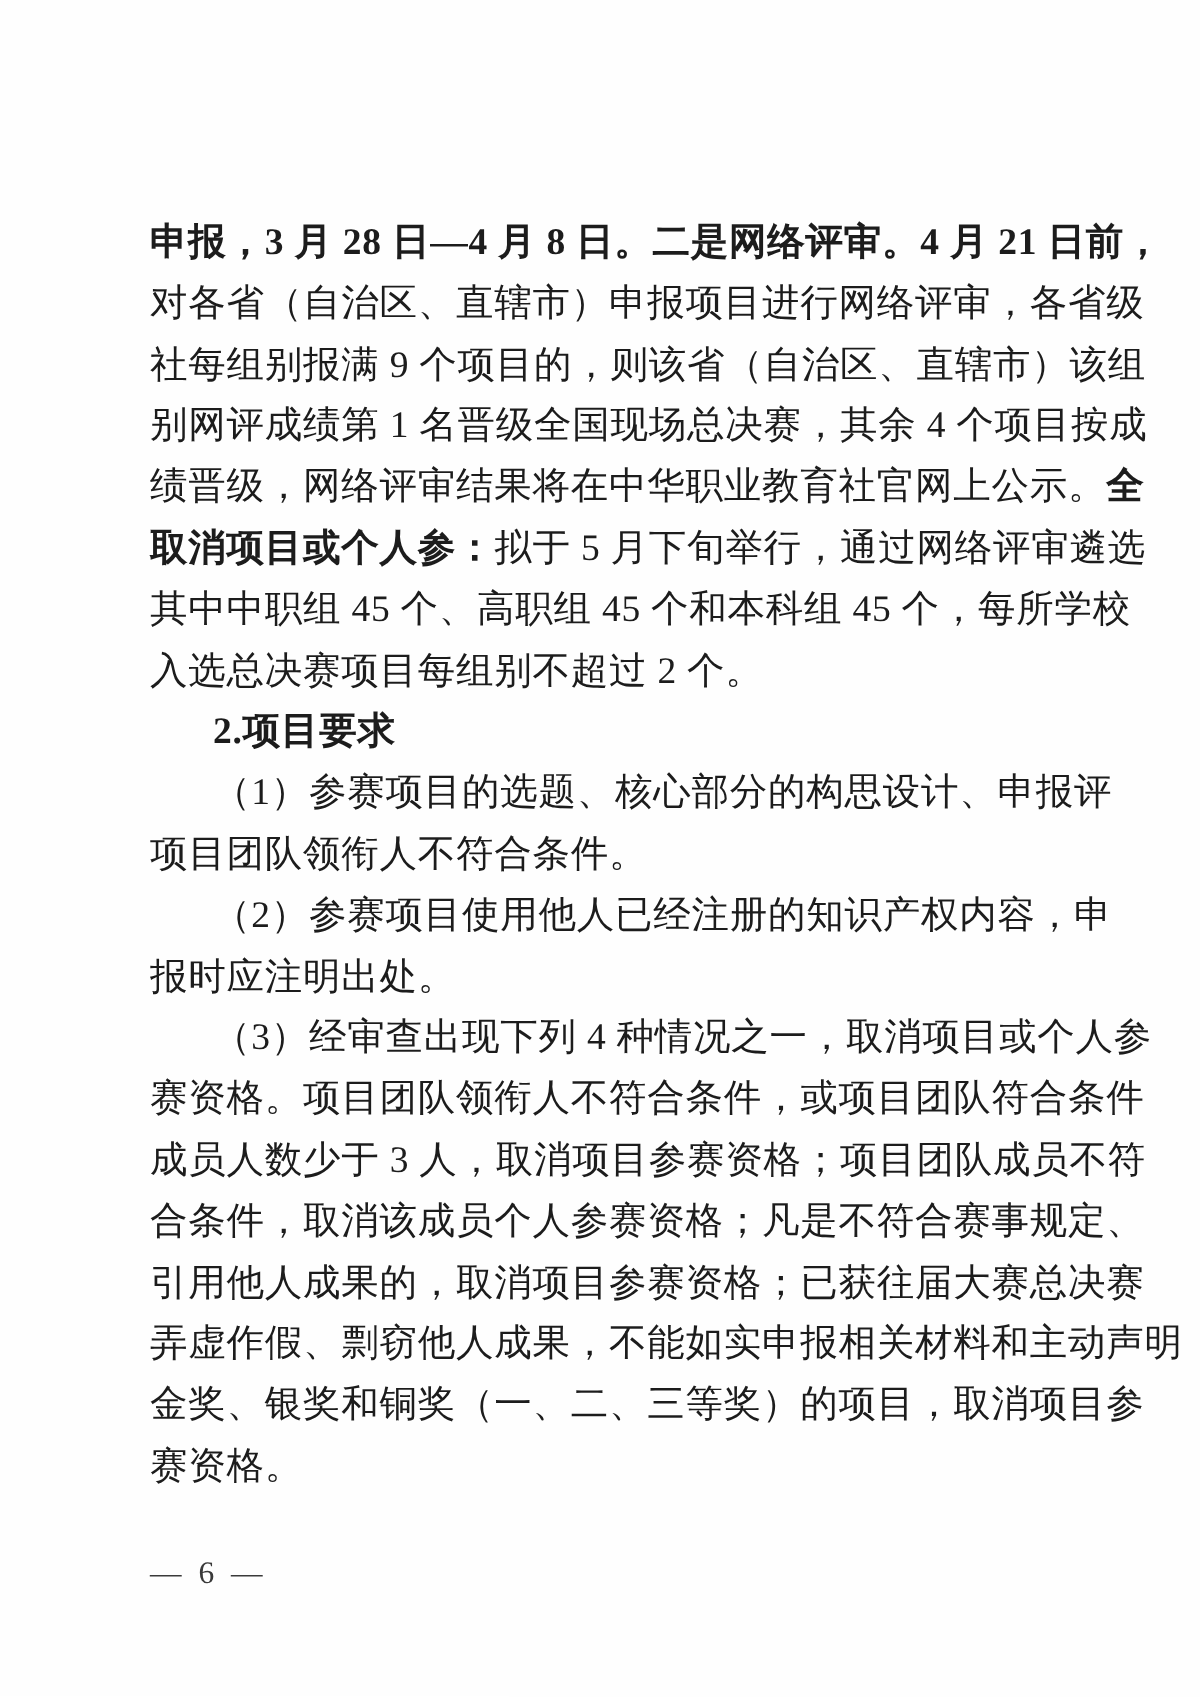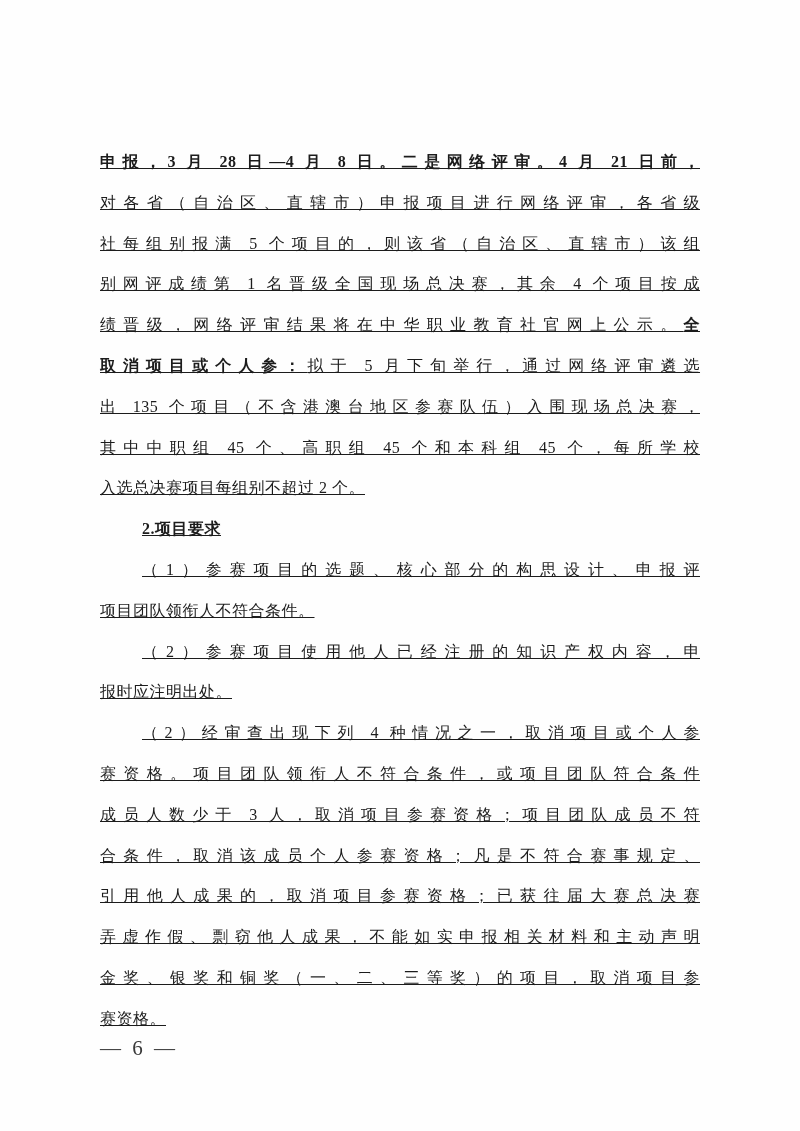--- a/index.html
+++ b/index.html
@@ -18,28 +18,27 @@
   }
   .doc-body {
     position: absolute;
     left: 100px;
     top: 142px;
     width: 600px;
   }
   .line {
     height: 40.8px;
     line-height: 40.8px;
-    font-size: 16px;
+    font-size: 25px;
     letter-spacing: 0.5px;
     text-align: justify;
     text-align-last: justify;
     text-justify: inter-character;
     white-space: nowrap;
     overflow: visible;
-    text-decoration: underline;
   }
   .line.last {
     text-align: left;
     text-align-last: left;
   }
   .line.indent {
     padding-left: 42px;
   }
   .bold {
     font-weight: bold;
@@ -54,33 +53,32 @@
     color: #3a3a3a;
   }
 </style>
 </head>
 <body>
 
 <div class="page">
   <div class="doc-body">
       <div class="line"><span class="bold">申报，3 月 28 日—4 月 8 日。二是网络评审。4 月 21 日前，</span></div>
       <div class="line"><span>对各省（自治区、直辖市）申报项目进行网络评审，各省级</span></div>
-      <div class="line"><span>社每组别报满 5 个项目的，则该省（自治区、直辖市）该组</span></div>
+      <div class="line"><span>社每组别报满 9 个项目的，则该省（自治区、直辖市）该组</span></div>
       <div class="line"><span>别网评成绩第 1 名晋级全国现场总决赛，其余 4 个项目按成</span></div>
       <div class="line"><span>绩晋级，网络评审结果将在中华职业教育社官网上公示。</span><span class="bold">全</span></div>
       <div class="line"><span class="bold">取消项目或个人参：</span><span>拟于 5 月下旬举行，通过网络评审遴选</span></div>
-      <div class="line"><span>出 135 个项目（不含港澳台地区参赛队伍）入围现场总决赛，</span></div>
       <div class="line"><span>其中中职组 45 个、高职组 45 个和本科组 45 个，每所学校</span></div>
       <div class="line last"><span>入选总决赛项目每组别不超过 2 个。</span></div>
       <div class="line last indent"><span class="bold">2.项目要求</span></div>
       <div class="line indent"><span>（1）参赛项目的选题、核心部分的构思设计、申报评</span></div>
       <div class="line last"><span>项目团队领衔人不符合条件。</span></div>
       <div class="line indent"><span>（2）参赛项目使用他人已经注册的知识产权内容，申</span></div>
       <div class="line last"><span>报时应注明出处。</span></div>
-      <div class="line indent"><span>（2）经审查出现下列 4 种情况之一，取消项目或个人参</span></div>
+      <div class="line indent"><span>（3）经审查出现下列 4 种情况之一，取消项目或个人参</span></div>
       <div class="line"><span>赛资格。项目团队领衔人不符合条件，或项目团队符合条件</span></div>
       <div class="line"><span>成员人数少于 3 人，取消项目参赛资格；项目团队成员不符</span></div>
       <div class="line"><span>合条件，取消该成员个人参赛资格；凡是不符合赛事规定、</span></div>
       <div class="line"><span>引用他人成果的，取消项目参赛资格；已获往届大赛总决赛</span></div>
       <div class="line"><span>弄虚作假、剽窃他人成果，不能如实申报相关材料和主动声明</span></div>
       <div class="line"><span>金奖、银奖和铜奖（一、二、三等奖）的项目，取消项目参</span></div>
       <div class="line last"><span>赛资格。</span></div>
     </div>
   <div class="footer">— 6 —</div>
 </div>

